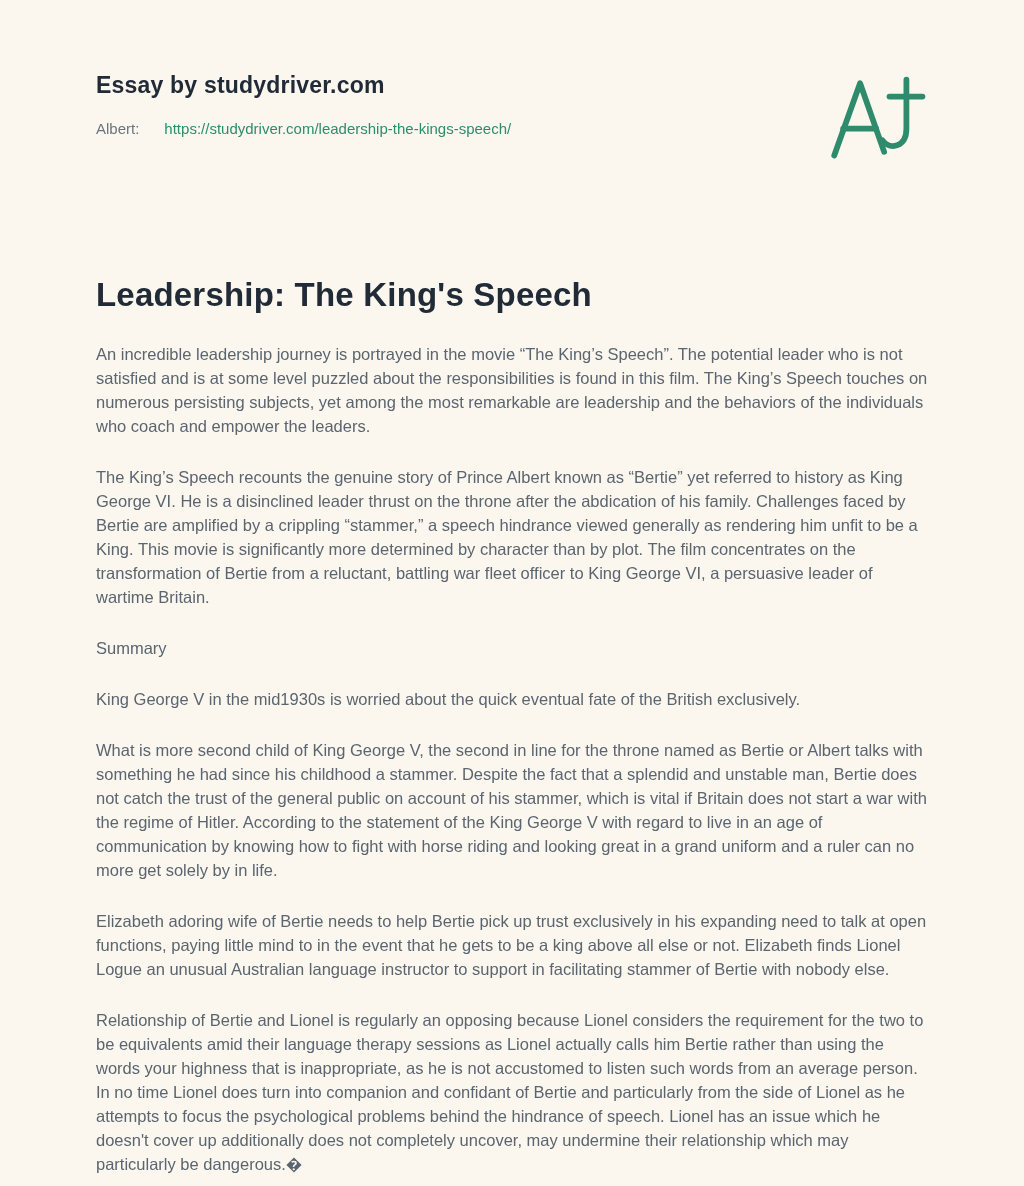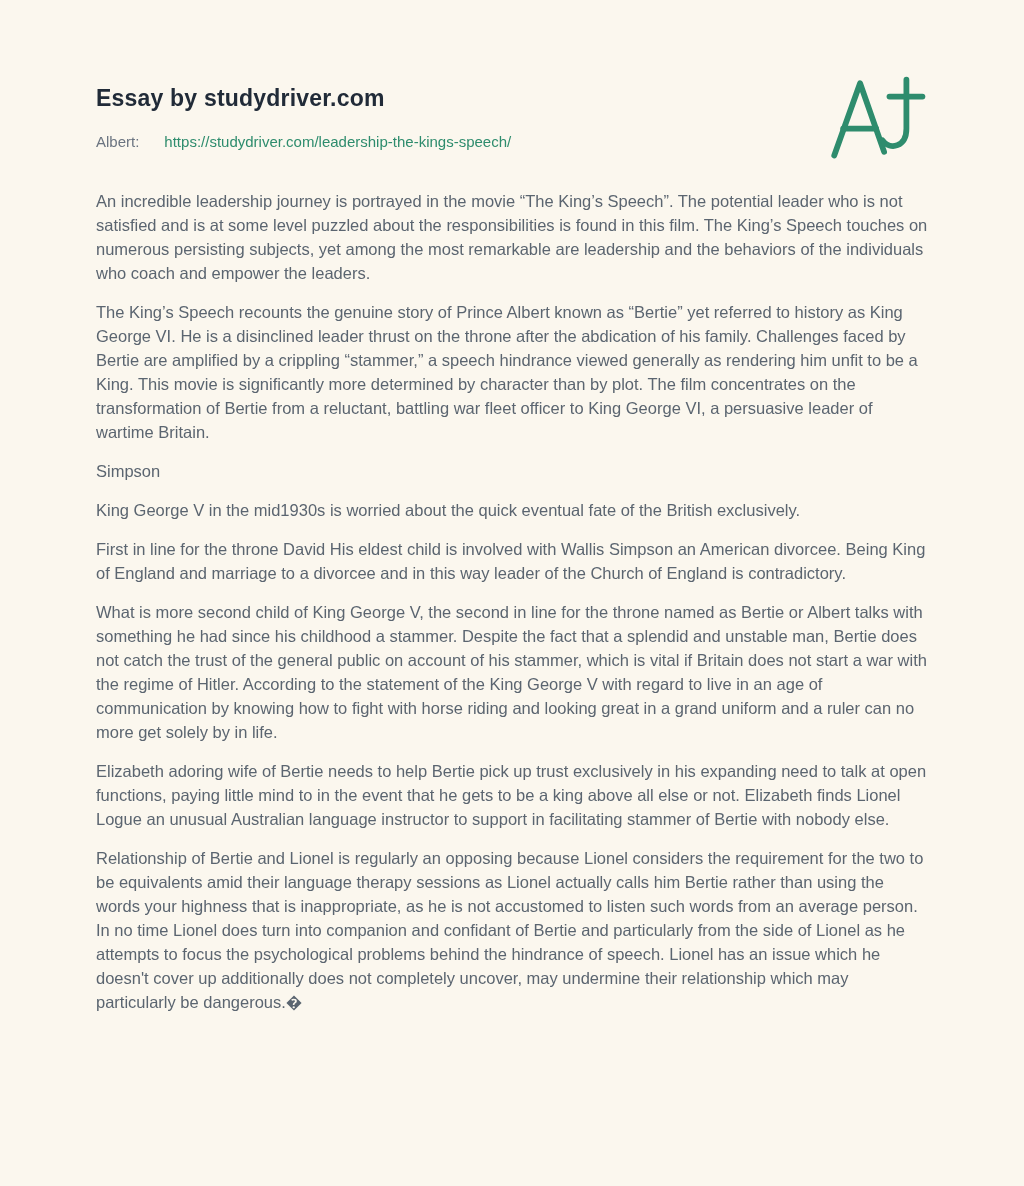--- a/index.html
+++ b/index.html
@@ -9,21 +9,21 @@
     min-height: 1186px;
     font-family: "Liberation Sans", sans-serif;
     color: var(--body-text, #5b6570);
     overflow: hidden;
   }
   .page { padding: 72px 96px 20px 96px; }
 
   .page-header {
     display: flex;
     justify-content: space-between;
-    align-items: center;
+    align-items: flex-start;
   }
   .site-title {
     font-size: 23px;
     font-weight: 700;
     color: var(--heading-text, #212b38);
     letter-spacing: 0.2px;
   }
   .source-line {
     margin-top: 21px;
     font-size: 15px;
@@ -40,21 +40,21 @@
 
   .essay-title {
     margin-top: 112px;
     font-size: 33px;
     line-height: 41px;
     font-weight: 700;
     color: var(--heading-text, #212b38);
     letter-spacing: 0.2px;
   }
   main p {
-    margin-top: 15px;
+    margin-top: 27px;
     font-size: 16.5px;
     line-height: 24px;
     color: var(--body-text, #5b6570);
   }
   main p:first-of-type { margin-top: 27px; }
 </style>
 </head>
 <body>
 
 <div class="page">
@@ -70,23 +70,23 @@
       <svg viewBox="0 0 110 96" fill="none" aria-hidden="true">
         <path d="M7 90 L36 9 L63 86" stroke="var(--accent, #2e8c6d)" stroke-width="6.5" stroke-linecap="round" stroke-linejoin="round"></path>
         <path d="M17 60 L54 60" stroke="var(--accent, #2e8c6d)" stroke-width="6.5" stroke-linecap="round"></path>
         <path d="M88 5 L88 60 C88 80 70 85 61 73" stroke="var(--accent, #2e8c6d)" stroke-width="6.5" stroke-linecap="round"></path>
         <path d="M69 24 L106 24" stroke="var(--accent, #2e8c6d)" stroke-width="6.5" stroke-linecap="round"></path>
       </svg>
     </div>
   </header>
 
   <main>
+    <h1 class="essay-title">Leadership: The King's Speech</h1>
     <p>An incredible leadership journey is portrayed in the movie “The King’s Speech”. The potential leader who is not satisfied and is at some level puzzled about the responsibilities is found in this film. The King’s Speech touches on numerous persisting subjects, yet among the most remarkable are leadership and the behaviors of the individuals who coach and empower the leaders.</p>
     <p>The King’s Speech recounts the genuine story of Prince Albert known as “Bertie” yet referred to history as King George VI. He is a disinclined leader thrust on the throne after the abdication of his family. Challenges faced by Bertie are amplified by a crippling “stammer,” a speech hindrance viewed generally as rendering him unfit to be a King. This movie is significantly more determined by character than by plot. The film concentrates on the transformation of Bertie from a reluctant, battling war fleet officer to King George VI, a persuasive leader of wartime Britain.</p>
-    <p>Simpson</p>
+    <p>Summary</p>
     <p>King George V in the mid1930s is worried about the quick eventual fate of the British exclusively.</p>
-    <p>First in line for the throne David His eldest child is involved with Wallis Simpson an American divorcee. Being King of England and marriage to a divorcee and in this way leader of the Church of England is contradictory.</p>
     <p>What is more second child of King George V, the second in line for the throne named as Bertie or Albert talks with something he had since his childhood a stammer. Despite the fact that a splendid and unstable man, Bertie does not catch the trust of the general public on account of his stammer, which is vital if Britain does not start a war with the regime of Hitler. According to the statement of the King George V with regard to live in an age of communication by knowing how to fight with horse riding and looking great in a grand uniform and a ruler can no more get solely by in life.</p>
     <p>Elizabeth adoring wife of Bertie needs to help Bertie pick up trust exclusively in his expanding need to talk at open functions, paying little mind to in the event that he gets to be a king above all else or not. Elizabeth finds Lionel Logue an unusual Australian language instructor to support in facilitating stammer of Bertie with nobody else.</p>
     <p>Relationship of Bertie and Lionel is regularly an opposing because Lionel considers the requirement for the two to be equivalents amid their language therapy sessions as Lionel actually calls him Bertie rather than using the words your highness that is inappropriate, as he is not accustomed to listen such words from an average person. In no time Lionel does turn into companion and confidant of Bertie and particularly from the side of Lionel as he attempts to focus the psychological problems behind the hindrance of speech. Lionel has an issue which he doesn't cover up additionally does not completely uncover, may undermine their relationship which may particularly be dangerous.�</p>
   </main>
 
 </div>
 
 </body></html>

